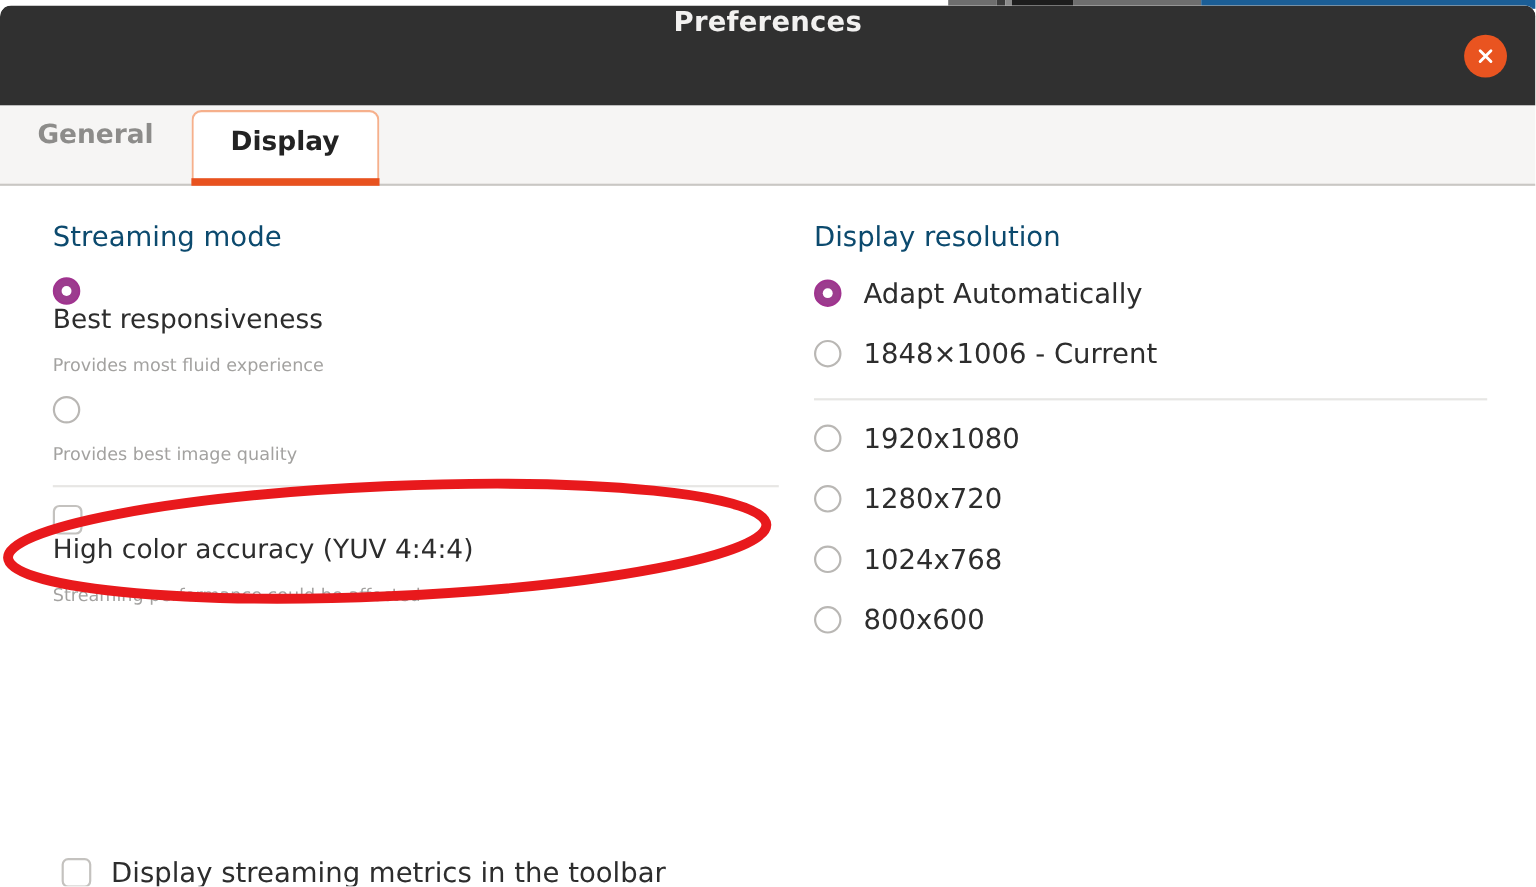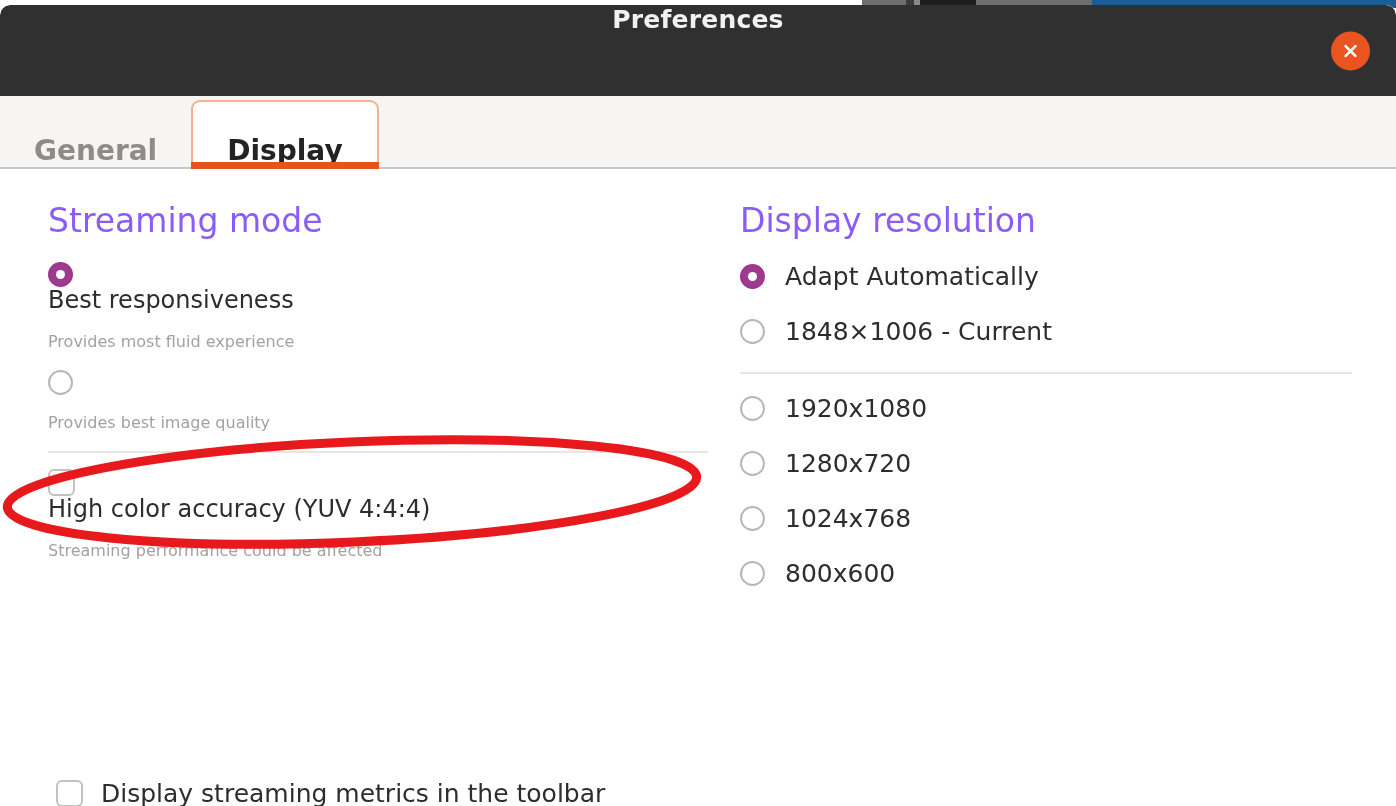--- a/index.html
+++ b/index.html
@@ -88,25 +88,25 @@
     height: 73px;
     background: #f6f5f4;
     border-bottom: 2px solid #c9c7c4;
     display: flex;
     align-items: stretch;
     padding-left: 0;
   }
   .tab {
     position: relative;
     display: flex;
-    align-items: flex-end;
+    align-items: flex-start;
     justify-content: center;
     min-width: 155px;
-    padding: 0 34px;
-    font-size: 28px;
+    padding: 12px 34px;
+    font-size: 24px;
     cursor: pointer;
     background: transparent;
     border: none;
     font-family: inherit;
   }
   .tab.inactive {
     color: #8d8c8a;
     font-weight: bold;
   }
   .tab.active {
@@ -140,22 +140,22 @@
     left: 48px; top: 32px;
     width: 660px;
   }
   .col-right {
     position: absolute;
     left: 740px; top: 32px;
     width: 612px;
   }
 
   .section-title {
-    font-size: 33px;
-    color: #8b5cf6;
+    font-size: 25px;
+    color: #0c4a6e;
     margin: 0 0 22px 0;
     font-weight: normal;
   }
 
   
   .opt-row {
     display: flex;
     align-items: flex-start;
     margin-bottom: 18px;
     flex-direction: column;

